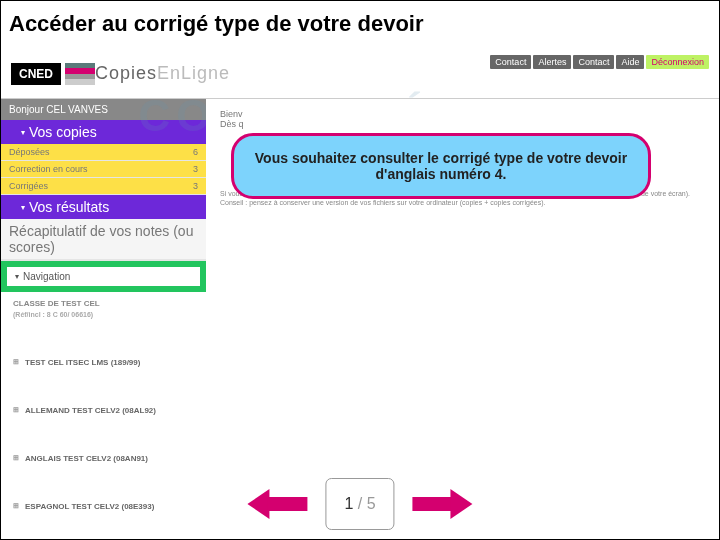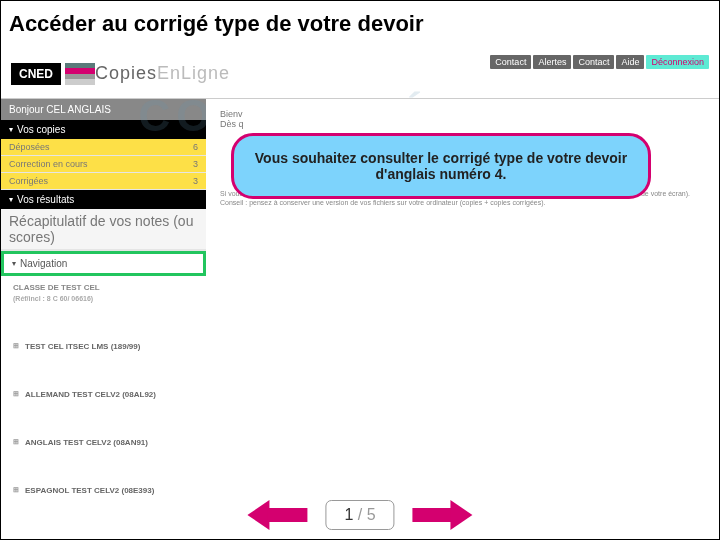--- a/index.html
+++ b/index.html
@@ -14,49 +14,49 @@
   .logo-stripe div { flex: 1; }
   .logo-stripe .s1 { background: #5a7a7a; }
   .logo-stripe .s2 { background: #d4006f; }
   .logo-stripe .s3 { background: #999; }
   .logo-stripe .s4 { background: #ccc; }
   .brand { font-size: 18px; color: #888; letter-spacing: 1px; }
   .brand .b1 { color: #666; }
   .brand .b2 { color: #bbb; }
   .topnav { position: absolute; right: 10px; top: 6px; display: flex; gap: 2px; font-size: 9px; }
   .topnav span { background: #666; color: #fff; padding: 2px 5px; border-radius: 1px; }
-  .topnav .decon { color: #d4006f; background: #5eead4; }
+  .topnav .decon { color: #d4006f; background: #bef264; }
   .bg-text { position: absolute; top: 42px; left: 50%; transform: translateX(-50%); font-size: 44px; font-weight: bold; color: rgba(100,150,180,0.18); letter-spacing: 6px; pointer-events: none; white-space: nowrap; }
   .body-area { display: flex; height: 370px; }
   .sidebar { width: 205px; background: #e5e5e5; font-size: 10px; color: #555; }
   .greet { background: #888; color: #fff; padding: 5px 8px; font-size: 10px; }
-  .side-section { background: #000000; color: #fff; padding: 4px 8px; font-size: 10px; display: flex; align-items: center; gap: 4px; }
+  .side-section { background: #6d28d9; color: #fff; padding: 4px 20px; font-size: 14px; display: flex; align-items: center; gap: 4px; }
   .side-section::before { content: "▾"; font-size: 8px; }
   .side-rows { background: #fde047; }
   .side-row { display: flex; justify-content: space-between; padding: 3px 8px; font-size: 9px; color: #777; border-bottom: 1px solid #e5e5e5; }
   .side-item { padding: 4px 8px; font-size: 14px; color: #777; background: #f5f5f5; }
-  .nav-header { background: #fff; padding: 4px 8px; font-size: 10px; color: #555; display: flex; align-items: center; gap: 4px; border: 3px solid #22c55e; margin-top: 2px; }
+  .nav-header { background: #fff; padding: 4px 8px; font-size: 10px; color: #555; display: flex; align-items: center; gap: 4px; border: 6px solid #22c55e; margin-top: 2px; }
   .nav-header::before { content: "▾"; font-size: 8px; }
   .nav-tree { background: #fff; padding: 6px 8px 9px 12px; font-size: 8px; color: #666; line-height: 1.5; font-weight: bold; }
   .nav-tree .root { color: #888; }
   .nav-tree .sub { color: #aaa; font-size: 7px; }
   .nav-tree .child { padding-left: 12px; position: relative; margin-top: 36px; }
   .nav-tree .child::before { content: "⊞"; position: absolute; left: 0; top: 0; font-size: 7px; color: #999; }
   .main { flex: 1; background: #fff; padding: 10px 14px; font-size: 8px; color: #888; position: relative; }
   .main .welcome { font-size: 9px; color: #777; }
   .main .help { margin-top: 60px; font-size: 7px; color: #888; line-height: 1.3; }
   .callout { position: absolute; top: 84px; left: 230px; width: 420px; background: #7dd3fc; border: 3px solid #d4006f; border-radius: 22px; padding: 14px 20px; text-align: center; font-size: 14px; font-weight: bold; color: #222; z-index: 10; }
   .pager { position: absolute; bottom: 10px; left: 50%; transform: translateX(-50%); display: flex; align-items: center; gap: 18px; }
   .arrow { width: 60px; height: 30px; position: relative; cursor: pointer; }
   .arrow.left { }
   .arrow.left .head { width: 0; height: 0; border-top: 15px solid transparent; border-bottom: 15px solid transparent; border-right: 22px solid #d4006f; position: absolute; left: 0; top: 0; }
   .arrow.left .body { position: absolute; left: 20px; top: 8px; width: 40px; height: 14px; background: #d4006f; }
   .arrow.right .head { width: 0; height: 0; border-top: 15px solid transparent; border-bottom: 15px solid transparent; border-left: 22px solid #d4006f; position: absolute; right: 0; top: 0; }
   .arrow.right .body { position: absolute; right: 20px; top: 8px; width: 40px; height: 14px; background: #d4006f; }
-  .page-ind { border: 1px solid #999; border-radius: 6px; padding: 5px 18px; font-size: 16px; color: #555; background: #fff; }
+  .page-ind { border: 1px solid #999; border-radius: 6px; padding: 16px 18px; font-size: 16px; color: #555; background: #fff; }
   .page-ind .cur { color: #333; }
   .page-ind .sep, .page-ind .tot { color: #999; }
 </style>
 </head>
 <body>
 
 <div class="title-bar">
   <h1>Accéder au corrigé type de votre devoir</h1>
 </div>
 
@@ -81,21 +81,21 @@
       <span>Contact</span>
       <span>Aide</span>
       <span class="decon">Déconnexion</span>
     </div>
   </div>
 
   <div class="bg-text">CONNECTÉ AU C</div>
 
   <div class="body-area">
     <div class="sidebar">
-      <div class="greet">Bonjour CEL ANGLAIS</div>
+      <div class="greet">Bonjour CEL VANVES</div>
       <div class="side-section">Vos copies</div>
       <div class="side-rows">
         <div class="side-row">
             <span>Déposées</span>
             <span>6</span>
           </div>
         <div class="side-row">
             <span>Correction en cours</span>
             <span>3</span>
           </div>

